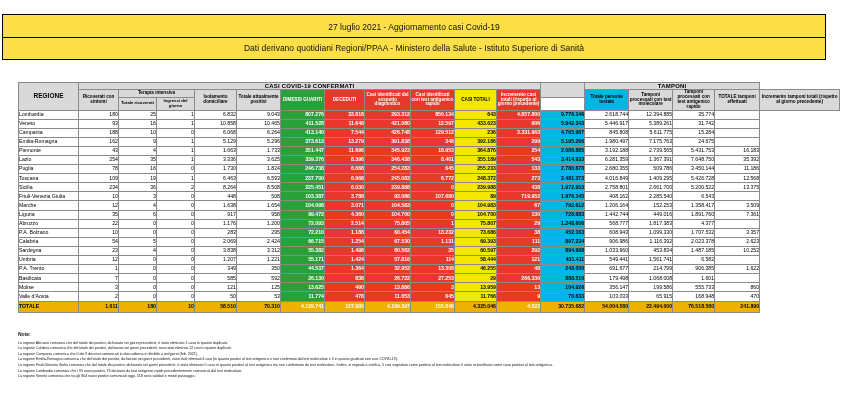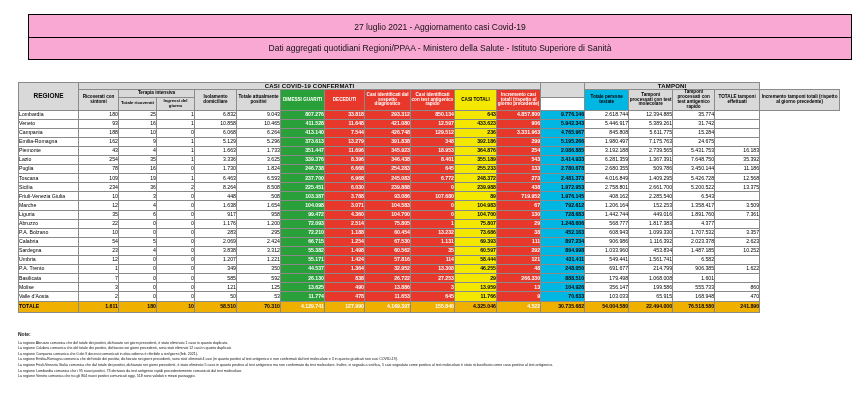--- a/index.html
+++ b/index.html
@@ -1,20 +1,20 @@
 <!DOCTYPE html>
 <html><head>
 <meta charset="utf-8">
 <style>
   html,body{margin:0;padding:0;background:#ffffff;}
   body{width:858px;height:403px;font-family:"Liberation Sans",sans-serif;color:#000;}
   .page{position:relative;width:858px;height:403px;overflow:hidden;}
 
   
-  .header-box{position:absolute;left:28px;top:14px;width:822px;height:44px;border:1px solid #000;background:#f9a8d4;}
+  .header-box{position:absolute;left:2px;top:14px;width:822px;height:44px;border:1px solid #000;background:#fde047;}
   .header-line{text-align:center;font-size:8.5px;color:#111;line-height:1.2;}
   .header-line.l1{margin-top:7px;}
   .header-sep{position:absolute;left:0;top:22px;width:100%;height:1px;background:#000;}
   .header-line.l2{margin-top:11px;}
 
   
   .tbl-wrap{position:absolute;left:18px;top:82px;width:822px;}
   table.main{border-collapse:collapse;width:822px;table-layout:fixed;font-size:5.2px;}
   table.main td,table.main th{border:0.5px solid #8a8a8a;padding:0;line-height:1.05;}
   .hdr-top{background:#d9d9d9;font-weight:bold;text-align:center;font-size:6px;letter-spacing:.2px;}
@@ -40,21 +40,21 @@
   .notes .ntitle{font-size:5px;font-weight:bold;margin-bottom:2px;}
 </style>
 </head>
 <body>
 
 <div class="page">
 
   <div class="header-box">
     <div class="header-line l1">27 luglio 2021 - Aggiornamento casi Covid-19</div>
     <div class="header-sep"></div>
-    <div class="header-line l2">Dati aggregati quotidiani Regioni/PPAA - Ministero della Salute - Istituto Superiore di Sanità</div>
+    <div class="header-line l2">Dati derivano quotidiani Regioni/PPAA - Ministero della Salute - Istituto Superiore di Sanità</div>
   </div>
 
   <div class="tbl-wrap">
     <table class="main">
       <colgroup>
         <col style="width:60px">
         <col style="width:40px">
           <col style="width:38px">
           <col style="width:38px">
         <col style="width:42px">

